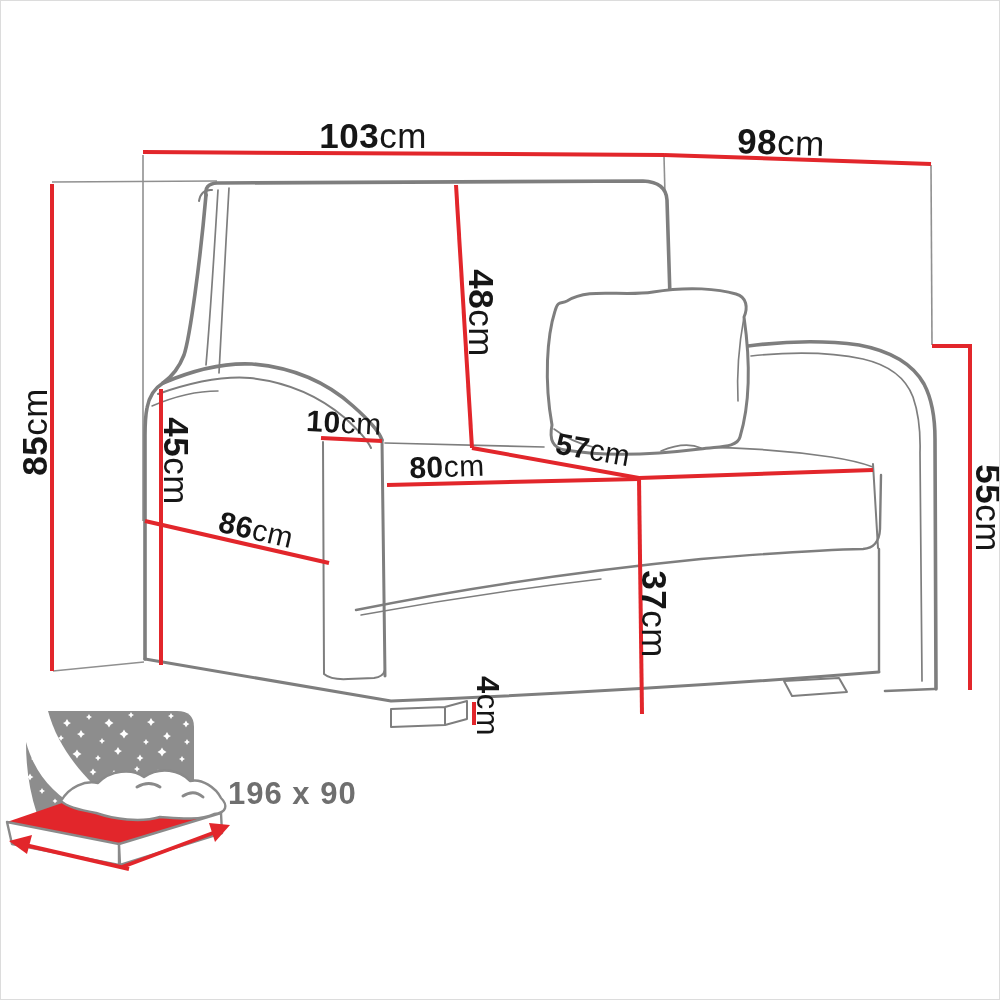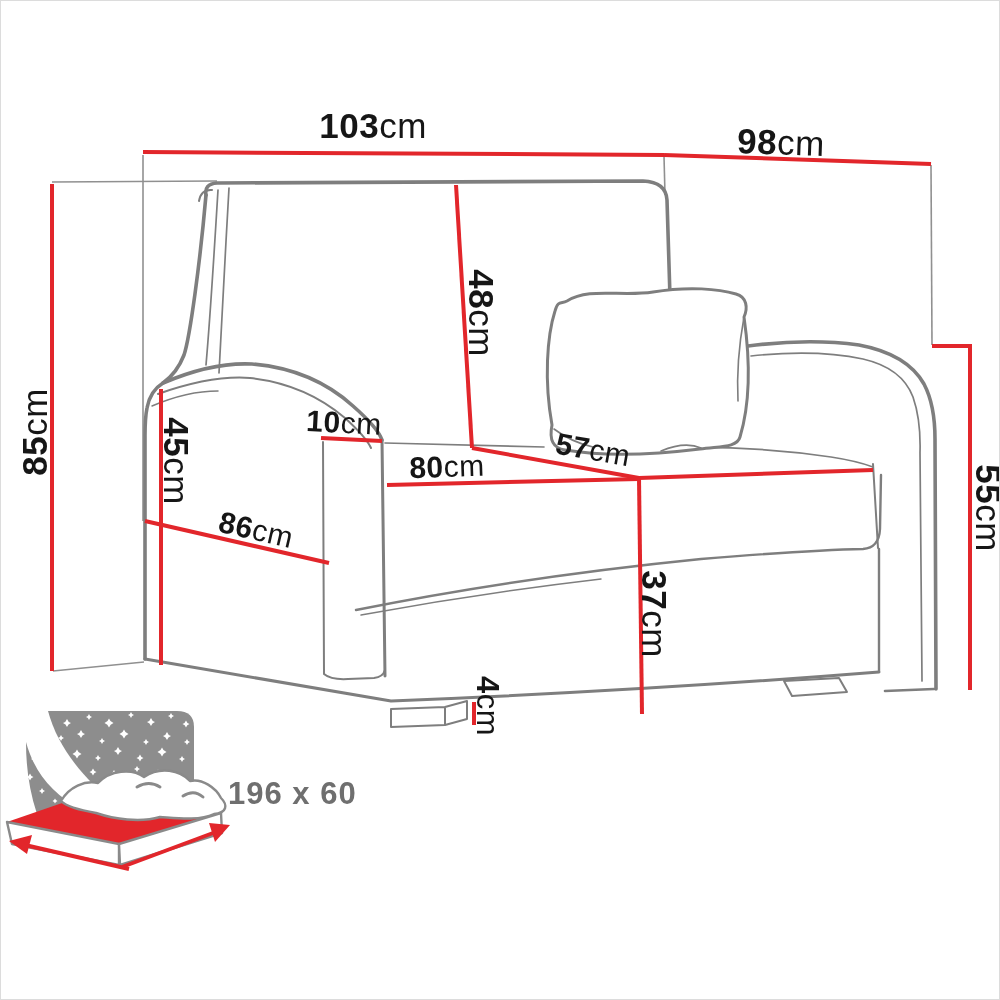--- a/index.html
+++ b/index.html
@@ -142,21 +142,21 @@
         <path stroke="#e2262b" stroke-width="4" fill="none" d="M 128,868 L 24,844"></path>
         <polygon fill="#e2262b" points="8,840 31,834 26,853"></polygon>
       </g>
       <g>
         <path stroke="#e2262b" stroke-width="4" fill="none" d="M 121,866 L 212,832"></path>
         <polygon fill="#e2262b" points="229,824 208,822 214,841"></polygon>
       </g>
     </g>
   </svg>
 
-  <div class="dim sz-l" style="left:372px;top:124px;text-align:center;"><span class="v">103</span><span class="u">cm</span></div>
+  <div class="dim sz-l" style="left:372px;top:134px;text-align:center;"><span class="v">103</span><span class="u">cm</span></div>
 
   <div class="dim sz-l" style="left:780px;top:141px;--r:2deg;"><span class="v">98</span><span class="u">cm</span></div>
 
   <div class="dim sz-l" style="left:33px;top:431px;--r:-90deg;"><span class="v">85</span><span class="u">cm</span></div>
 
   <div class="dim sz-l" style="left:480px;top:312px;--r:90deg;"><span class="v">48</span><span class="u">cm</span></div>
 
   <div class="dim sz-l" style="left:175px;top:460px;--r:90deg;"><span class="v">45</span><span class="u">cm</span></div>
 
   <div class="dim sz-m" style="left:343px;top:422px;--r:3deg;"><span class="v">10</span><span class="u">cm</span></div>
@@ -166,15 +166,15 @@
   <div class="dim sz-m" style="left:592px;top:449px;--r:10deg;"><span class="v">57</span><span class="u">cm</span></div>
 
   <div class="dim sz-m" style="left:255px;top:529px;--r:13deg;"><span class="v">86</span><span class="u">cm</span></div>
 
   <div class="dim sz-l" style="left:987px;top:507px;--r:90deg;"><span class="v">55</span><span class="u">cm</span></div>
 
   <div class="dim sz-l" style="left:653px;top:613px;--r:90deg;"><span class="v">37</span><span class="u">cm</span></div>
 
   <div class="dim sz-s" style="left:486px;top:705px;--r:90deg;"><span class="v">4</span><span class="u">cm</span></div>
 
-  <div class="bedlabel">196 x 60</div>
+  <div class="bedlabel">196 x 90</div>
 
 </div>
 
 </body></html>

